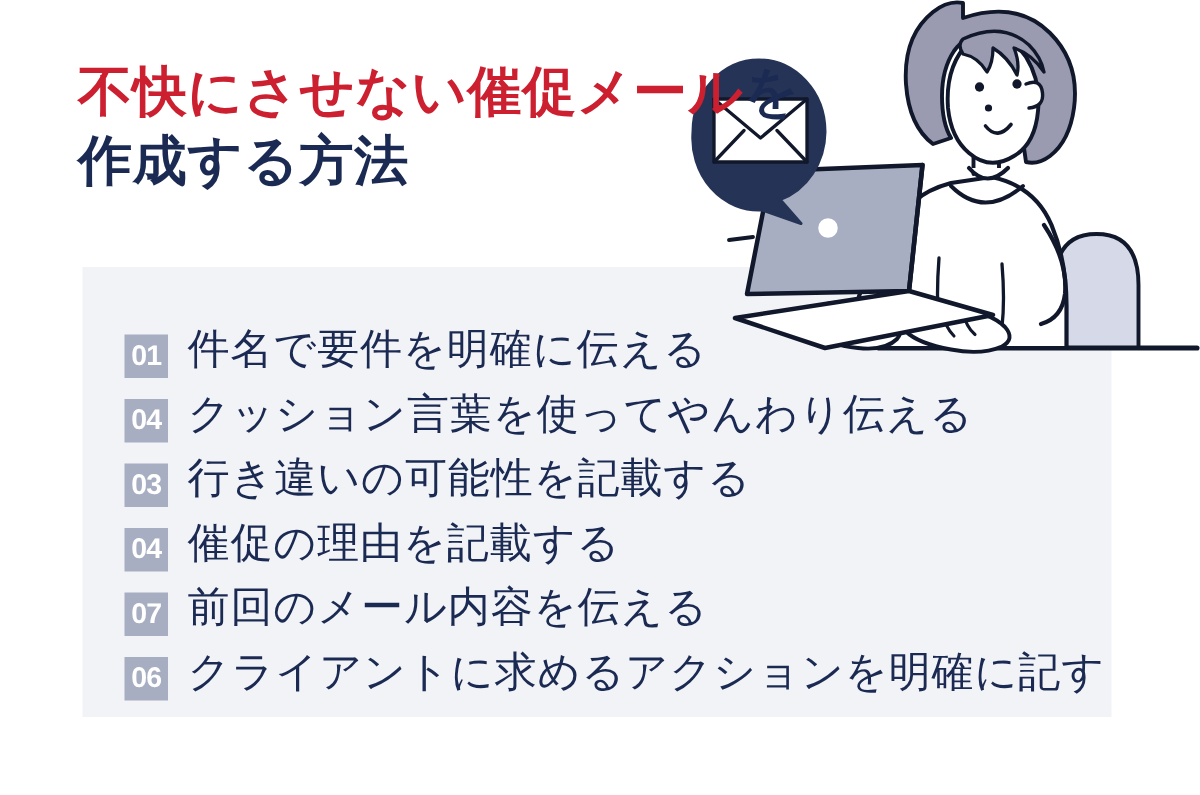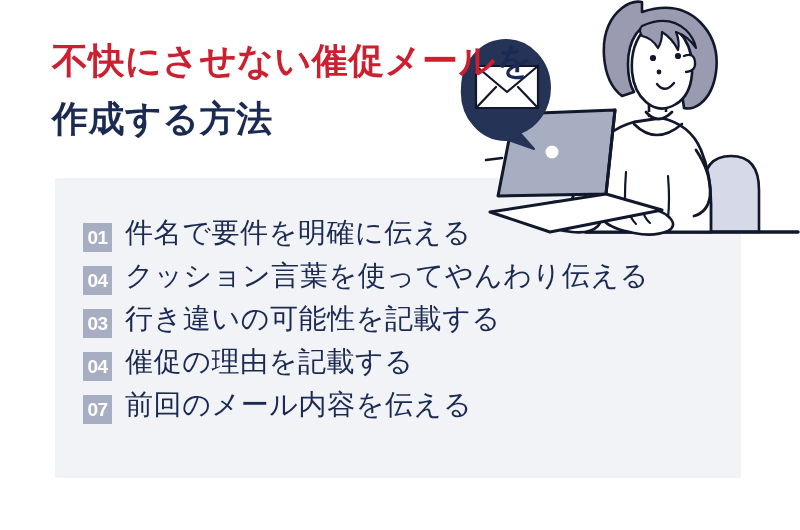--- a/index.html
+++ b/index.html
@@ -34,21 +34,21 @@
     line-height: 1.18;
     letter-spacing: 0.5px;
   }
   .title-line {
     font-size: 36px;
     font-weight: bold;
     white-space: nowrap;
     margin: 0;
     padding: 0;
   }
-  .title-line-1 { margin-bottom: 16px; }
+  .title-line-1 { margin-bottom: 4px; }
   .t-red  { color: #cc2030; }
   .t-navy { color: #1b2a52; }
 
   
   .panel {
     position: absolute;
     left: 55px;
     top: 178px;
     width: 686px;
     height: 300px;
@@ -260,15 +260,19 @@
       <span class="item-text">行き違いの可能性を記載する</span>
     </li>
     <li class="list-item">
       <span class="badge">04</span>
       <span class="item-text">催促の理由を記載する</span>
     </li>
     <li class="list-item">
       <span class="badge">07</span>
       <span class="item-text">前回のメール内容を伝える</span>
     </li>
+    <li class="list-item">
+      <span class="badge">06</span>
+      <span class="item-text">クライアントに求めるアクションを明確に記す</span>
+    </li>
   </ul>
 
 </div>
 
 </body></html>

